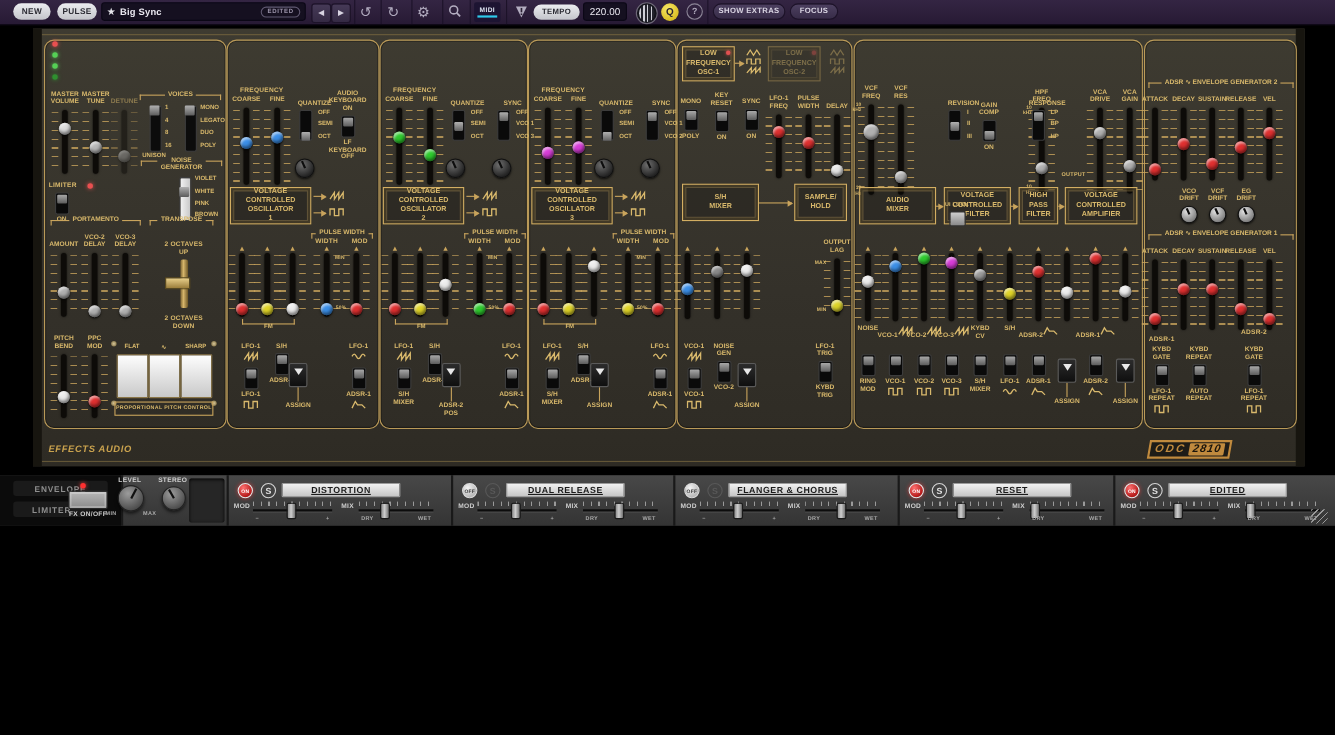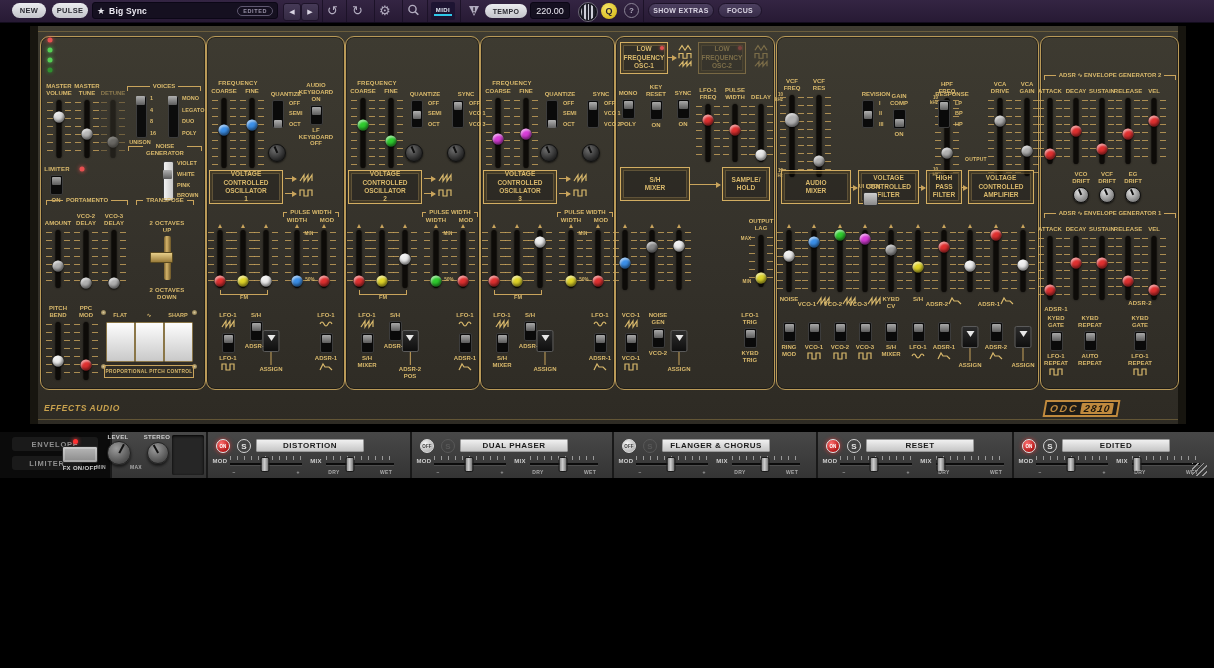--- a/index.html
+++ b/index.html
@@ -142,21 +142,21 @@
   .inset{position:absolute;background:#262626;border-radius:2px;box-shadow:inset 0 1px 3px #000;z-index:11;}
   .pwr{position:absolute;width:14px;height:14px;border-radius:50%;font-weight:bold;font-size:4.5px;
     display:flex;align-items:center;justify-content:center;z-index:12;box-sizing:border-box;letter-spacing:.2px;}
   .pwr.on{background:radial-gradient(circle at 35% 30%,#ff7070,#b01414 75%);color:#fff;border:1px solid #e8e8e8;box-shadow:0 0 4px rgba(255,60,60,.7);}
   .pwr.off{background:radial-gradient(circle at 35% 30%,#f4f4f4,#b4b4b4 78%);color:#3a3a3a;border:1px solid #ddd;}
   .sbtn{position:absolute;width:14px;height:14px;border-radius:50%;font-weight:bold;font-size:8px;
     display:flex;align-items:center;justify-content:center;z-index:12;box-sizing:border-box;}
   .sbtn.on{border:1.5px solid #d4d4d4;color:#e2e2e2;}
   .sbtn.offd{border:1.5px solid #585858;color:#585858;}
   .plate{position:absolute;height:13px;background:linear-gradient(#f0f0f0,#c6c6c6);border:1px solid #9a9a9a;border-radius:1px;
-    color:#1b1b1b;font-weight:bold;font-size:8px;display:flex;align-items:center;justify-content:center;letter-spacing:.5px;z-index:12;box-sizing:border-box;}
+    color:#1b1b1b;font-weight:bold;font-size:8px;display:flex;align-items:center;justify-content:center;letter-spacing:.5px;z-index:12;box-sizing:border-box;text-decoration:underline;}
   .hsl{position:absolute;height:14px;z-index:12;}
   .hsl .htk{position:absolute;left:0;right:0;top:0;height:4px;
     background:repeating-linear-gradient(to right,#9a9a9a 0 1px,transparent 1px 7px);}
   .hsl .htr{position:absolute;left:0;right:0;top:7px;height:2px;background:#0c0c0c;box-shadow:0 1px 0 rgba(255,255,255,.1);}
   .hsl .hth{position:absolute;top:1px;width:7px;height:13px;background:linear-gradient(90deg,#8a8a8a,#cdcdcd 45%,#6e6e6e);
     border:1px solid #1a1a1a;border-radius:2px;transform:translateX(-50%);}
   .grip{position:absolute;left:1192px;top:463px;width:15px;height:13px;
     background:repeating-linear-gradient(135deg,#9a9a9a 0 1px,transparent 1px 4px);z-index:12;}
 </style>
 </head>
@@ -1368,21 +1368,21 @@
         <div class="htk"></div>
         <div class="htr"></div>
         <div class="hth" style="left:35%"></div>
       </div>
       <div class="fxt fxts" style="left: 124px; top: 37px;">DRY</div>
       <div class="fxt fxts" style="left: 176px; top: 37px;">WET</div>
     </div>
     <div class="" style="position: absolute; left: 414px; top: 432px; width: 196px; height: 46px; z-index: 11;">
       <div class="pwr off" style="left: 6px; top: 7px;">OFF</div>
       <div class="sbtn offd" style="left: 27px; top: 7px;">S</div>
-      <div class="plate" style="left: 46px; top: 7px; width: 108px;">DUAL PHASER</div>
+      <div class="plate" style="left: 46px; top: 7px; width: 108px;">DUAL RELEASE</div>
       <div class="fxt" style="left: 10px; top: 26px;">MOD</div>
       <div class="hsl" style="left: 20px; top: 24px; width: 72px;">
         <div class="htk"></div>
         <div class="htr"></div>
         <div class="hth" style="left:48%"></div>
       </div>
       <div class="fxt fxts" style="left: 24px; top: 37px;">−</div>
       <div class="fxt fxts" style="left: 88px; top: 37px;">+</div>
       <div class="fxt" style="left: 106px; top: 26px;">MIX</div>
       <div class="hsl" style="left: 116px; top: 24px; width: 68px;">

